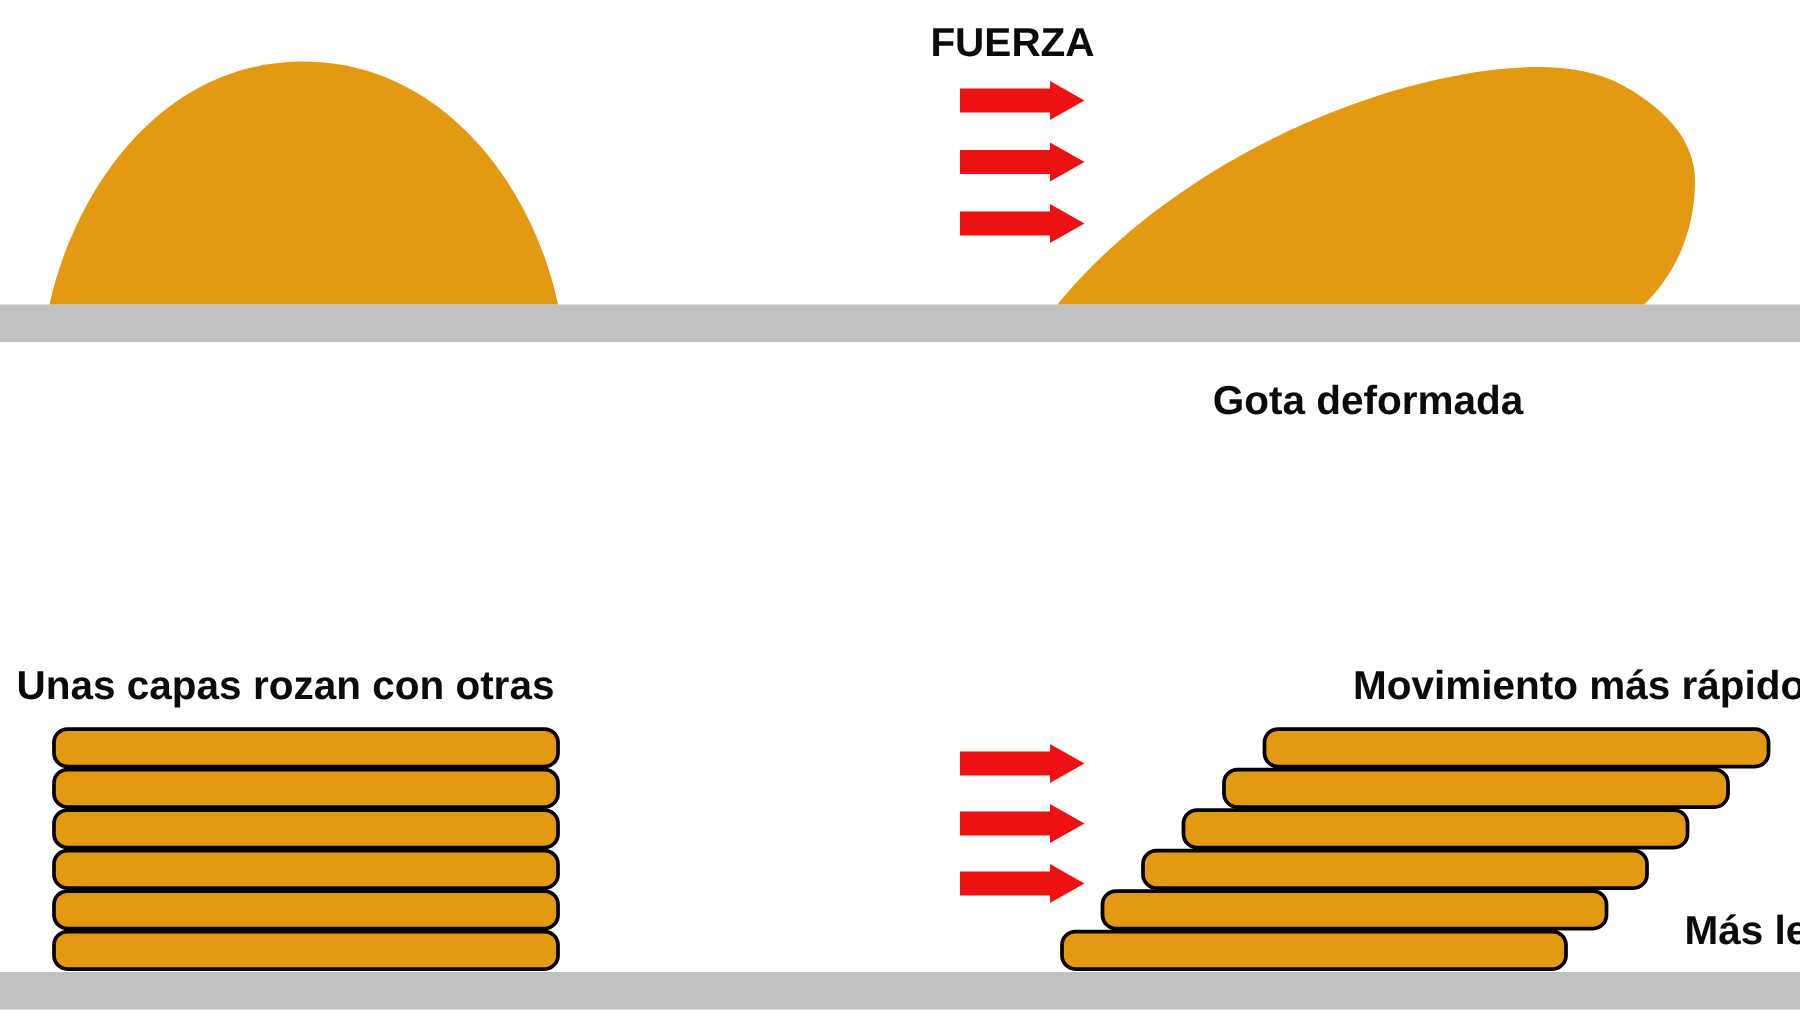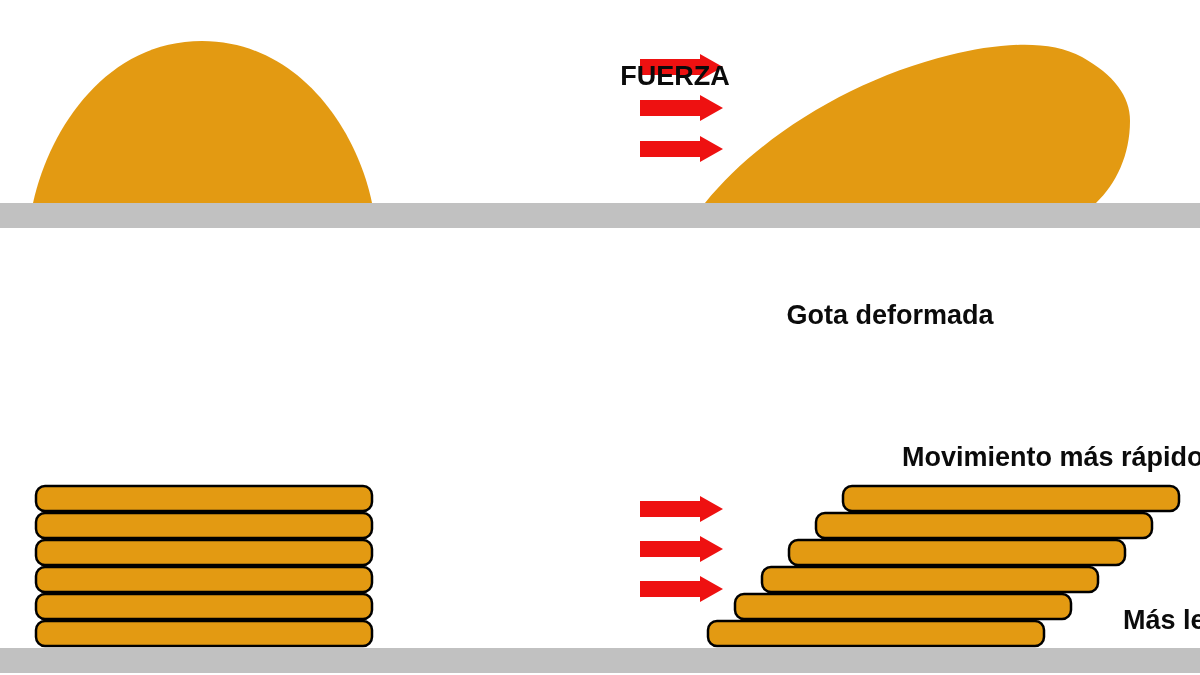--- a/index.html
+++ b/index.html
@@ -24,21 +24,21 @@
     display: block;
   }
   .label {
     position: absolute;
     color: #0b0b0b;
     font-weight: bold;
     font-size: 27px;
     line-height: 30px;
     white-space: nowrap;
   }
-  .label.centered { text-align: center; margin-top: 48px; }
+  .label.centered { text-align: center; }
 </style>
 </head>
 <body>
 
 <div class="canvas">
 
   <svg class="diagram-svg" viewBox="0 0 1200 675">
 
     <rect x="0" y="203" width="1200" height="25" fill="#C1C1C1"></rect>
     <rect x="0" y="648" width="1200" height="25" fill="#C1C1C1"></rect>
@@ -74,20 +74,21 @@
       <rect x="762" y="567" width="336" height="25" rx="9"></rect>
       <rect x="789" y="540" width="336" height="25" rx="9"></rect>
       <rect x="816" y="513" width="336" height="25" rx="9"></rect>
       <rect x="843" y="486" width="336" height="25" rx="9"></rect>
     </g>
   </svg>
 
   <div class="label centered" style="left:560px; top:13px; width:230px;">FUERZA</div>
 
 
-  <div class="label centered" style="left:715px; top:252px; width:350px;">Gota deformada</div>
+  <div class="label centered" style="left:737px; top:252px; width:350px;">Gota deformada</div>
 
+  <div class="label" style="left:11px; top:442px;">Unas capas rozan con otras</div>
 
   <div class="label" style="left:902px; top:442px;">Movimiento más rápido</div>
 
   <div class="label" style="left:1123px; top:605px;">Más lento</div>
 
 </div>
 
 </body></html>

